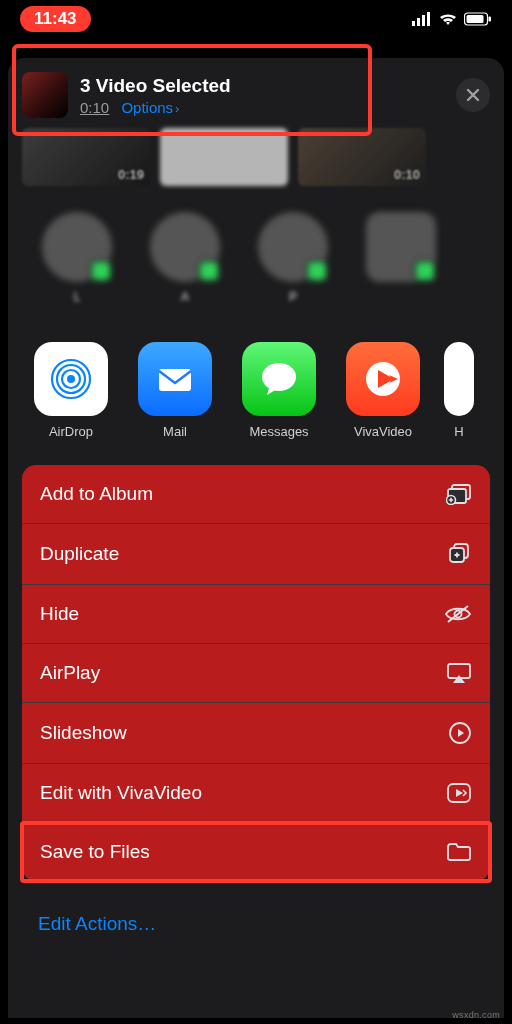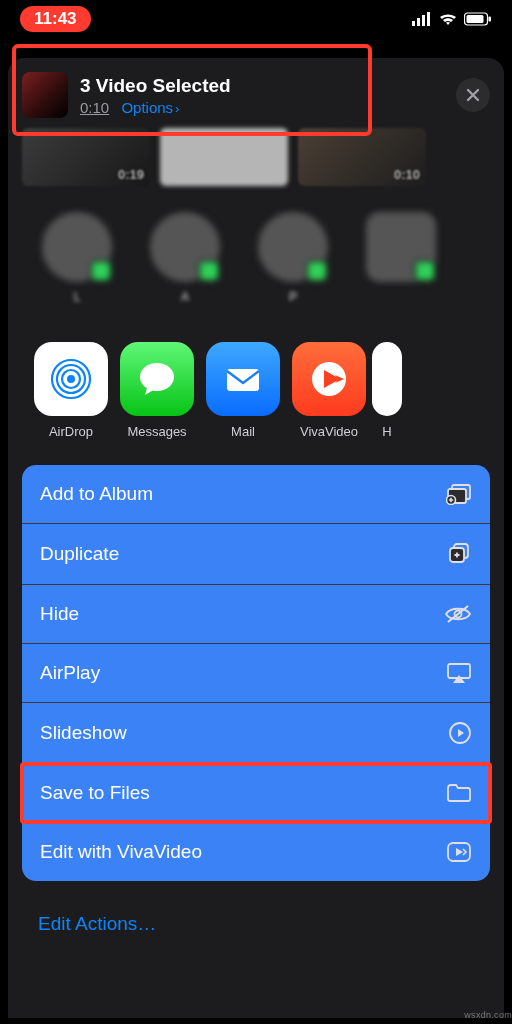--- a/index.html
+++ b/index.html
@@ -131,38 +131,39 @@
     filter: none;
   }
   .contact-name {
     margin-top:8px; font-size:12px; color:#ddd;
     filter: blur(2px);
     height:28px;
   }
 
   .apps-row {
     display:flex;
+    gap: 18px;
     padding: 14px 20px 8px 20px;
     overflow:hidden;
   }
   .app { display:flex; flex-direction:column; align-items:center; width:86px; }
   .app-icon {
     width: 74px; height:74px;
     border-radius:18px;
     display:flex; align-items:center; justify-content:center;
   }
   .app-label { font-size:13px; color:#cfcfd4; margin-top:8px; text-align:center; }
   .app-airdrop { background:#fff; }
   .app-messages { background:linear-gradient(180deg,#5ff777,#07c316); }
   .app-mail { background:linear-gradient(180deg,#3ea8ff,#0a6cff); }
   .app-viva { background:linear-gradient(180deg,#ff6d3a,#ff3b1f); }
   .app-extra { background:#fff; }
 
   .actions-block {
-    background:#3b82f6;
+    background:#b91c1c;
     border-radius:14px;
     margin: 18px 14px 0 14px;
   }
   .action-row {
     display:flex;
     align-items:center;
     justify-content:space-between;
     padding: 18px 18px;
     border-bottom: 0.5px solid #3a3a3c;
     font-size:19px;
@@ -182,21 +183,21 @@
 
   .edit-actions {
     color:#0a84ff;
     font-size:19px;
     padding: 18px 16px;
     margin: 14px 14px 0 14px;
   }
 
   .watermark {
     position:absolute;
-    right:0; bottom:4px;
+    right:12px; bottom:4px;
     font-size:9px;
     color:#777;
     letter-spacing:0.3px;
   }
 </style>
 </head>
 <body>
 
 <div class="status-bar">
   <div class="time-pill">11:43</div>
@@ -289,36 +290,36 @@
         <svg width="44" height="44" viewBox="0 0 44 44">
             <circle cx="22" cy="22" r="4" fill="#0a84ff"></circle>
             <circle cx="22" cy="22" r="9" fill="none" stroke="#0a84ff" stroke-width="2.2"></circle>
             <circle cx="22" cy="22" r="14" fill="none" stroke="#0a84ff" stroke-width="2.2"></circle>
             <circle cx="22" cy="22" r="19" fill="none" stroke="#0a84ff" stroke-width="2.2"></circle>
           </svg>
       </div>
       <div class="app-label">AirDrop</div>
     </div>
     <div class="app">
+      <div class="app-icon app-mail">
+        <svg width="48" height="48" viewBox="0 0 48 48">
+            <rect x="8" y="14" width="32" height="22" rx="3" fill="#fff"></rect>
+            <path d="M8 16 L24 28 L40 16" fill="none" stroke="#1e7dff" stroke-width="2.5"></path>
+          </svg>
+      </div>
+      <div class="app-label">Mail</div>
+    </div>
+    <div class="app">
       <div class="app-icon app-messages">
         <svg width="48" height="48" viewBox="0 0 48 48">
             <ellipse cx="24" cy="22" rx="17" ry="14" fill="#fff"></ellipse>
             <path d="M14 33 L12 40 L22 34" fill="#fff"></path>
           </svg>
       </div>
       <div class="app-label">Messages</div>
-    </div>
-    <div class="app">
-      <div class="app-icon app-mail">
-        <svg width="48" height="48" viewBox="0 0 48 48">
-            <rect x="8" y="14" width="32" height="22" rx="3" fill="#fff"></rect>
-            <path d="M8 16 L24 28 L40 16" fill="none" stroke="#1e7dff" stroke-width="2.5"></path>
-          </svg>
-      </div>
-      <div class="app-label">Mail</div>
     </div>
     <div class="app">
       <div class="app-icon app-viva">
         <svg width="48" height="48" viewBox="0 0 48 48">
             <circle cx="24" cy="24" r="17" fill="#fff"></circle>
             <polygon points="19,15 19,33 35,24" fill="#ff4020"></polygon>
             <polygon points="30,20 33,24 30,28 39,24" fill="#ff4020"></polygon>
           </svg>
       </div>
       <div class="app-label">VivaVideo</div>
@@ -373,37 +374,37 @@
     <div class="action-row">
       <span>Slideshow</span>
       <span class="action-icon">
         <svg width="24" height="24" viewBox="0 0 24 24">
             <circle cx="12" cy="12" r="10" fill="none" stroke="#e0e0e4" stroke-width="1.8"></circle>
             <polygon points="10,8 10,16 16,12" fill="#e0e0e4"></polygon>
           </svg>
       </span>
     </div>
     <div class="action-row">
-      <div class="highlight-box-2"></div>
-      <span>Save to Files</span>
-      <span class="action-icon">
-        <svg width="26" height="20" viewBox="0 0 26 20">
-            <path d="M2 5 C2 3 3 2 5 2 L10 2 L12 5 L22 5 C24 5 24 6 24 7 L24 16 C24 18 23 18 22 18 L4 18 C2 18 2 17 2 16 Z" fill="none" stroke="#e0e0e4" stroke-width="1.8"></path>
-          </svg>
-      </span>
-    </div>
-    <div class="action-row">
       <span>Edit with VivaVideo</span>
       <span class="action-icon">
         <svg width="26" height="22" viewBox="0 0 26 22">
             <rect x="2" y="2" width="22" height="18" rx="5" fill="none" stroke="#e0e0e4" stroke-width="1.8"></rect>
             <polygon points="10,7 10,15 17,11" fill="#e0e0e4"></polygon>
             <path d="M17 8 L20 11 L17 14" fill="none" stroke="#e0e0e4" stroke-width="1.6"></path>
           </svg>
       </span>
     </div>
+    <div class="action-row">
+      <div class="highlight-box-2"></div>
+      <span>Save to Files</span>
+      <span class="action-icon">
+        <svg width="26" height="20" viewBox="0 0 26 20">
+            <path d="M2 5 C2 3 3 2 5 2 L10 2 L12 5 L22 5 C24 5 24 6 24 7 L24 16 C24 18 23 18 22 18 L4 18 C2 18 2 17 2 16 Z" fill="none" stroke="#e0e0e4" stroke-width="1.8"></path>
+          </svg>
+      </span>
+    </div>
   </div>
 
   <div class="edit-actions">Edit Actions…</div>
 
 </div>
 
 <div class="watermark">wsxdn.com</div>
 
 </body></html>

